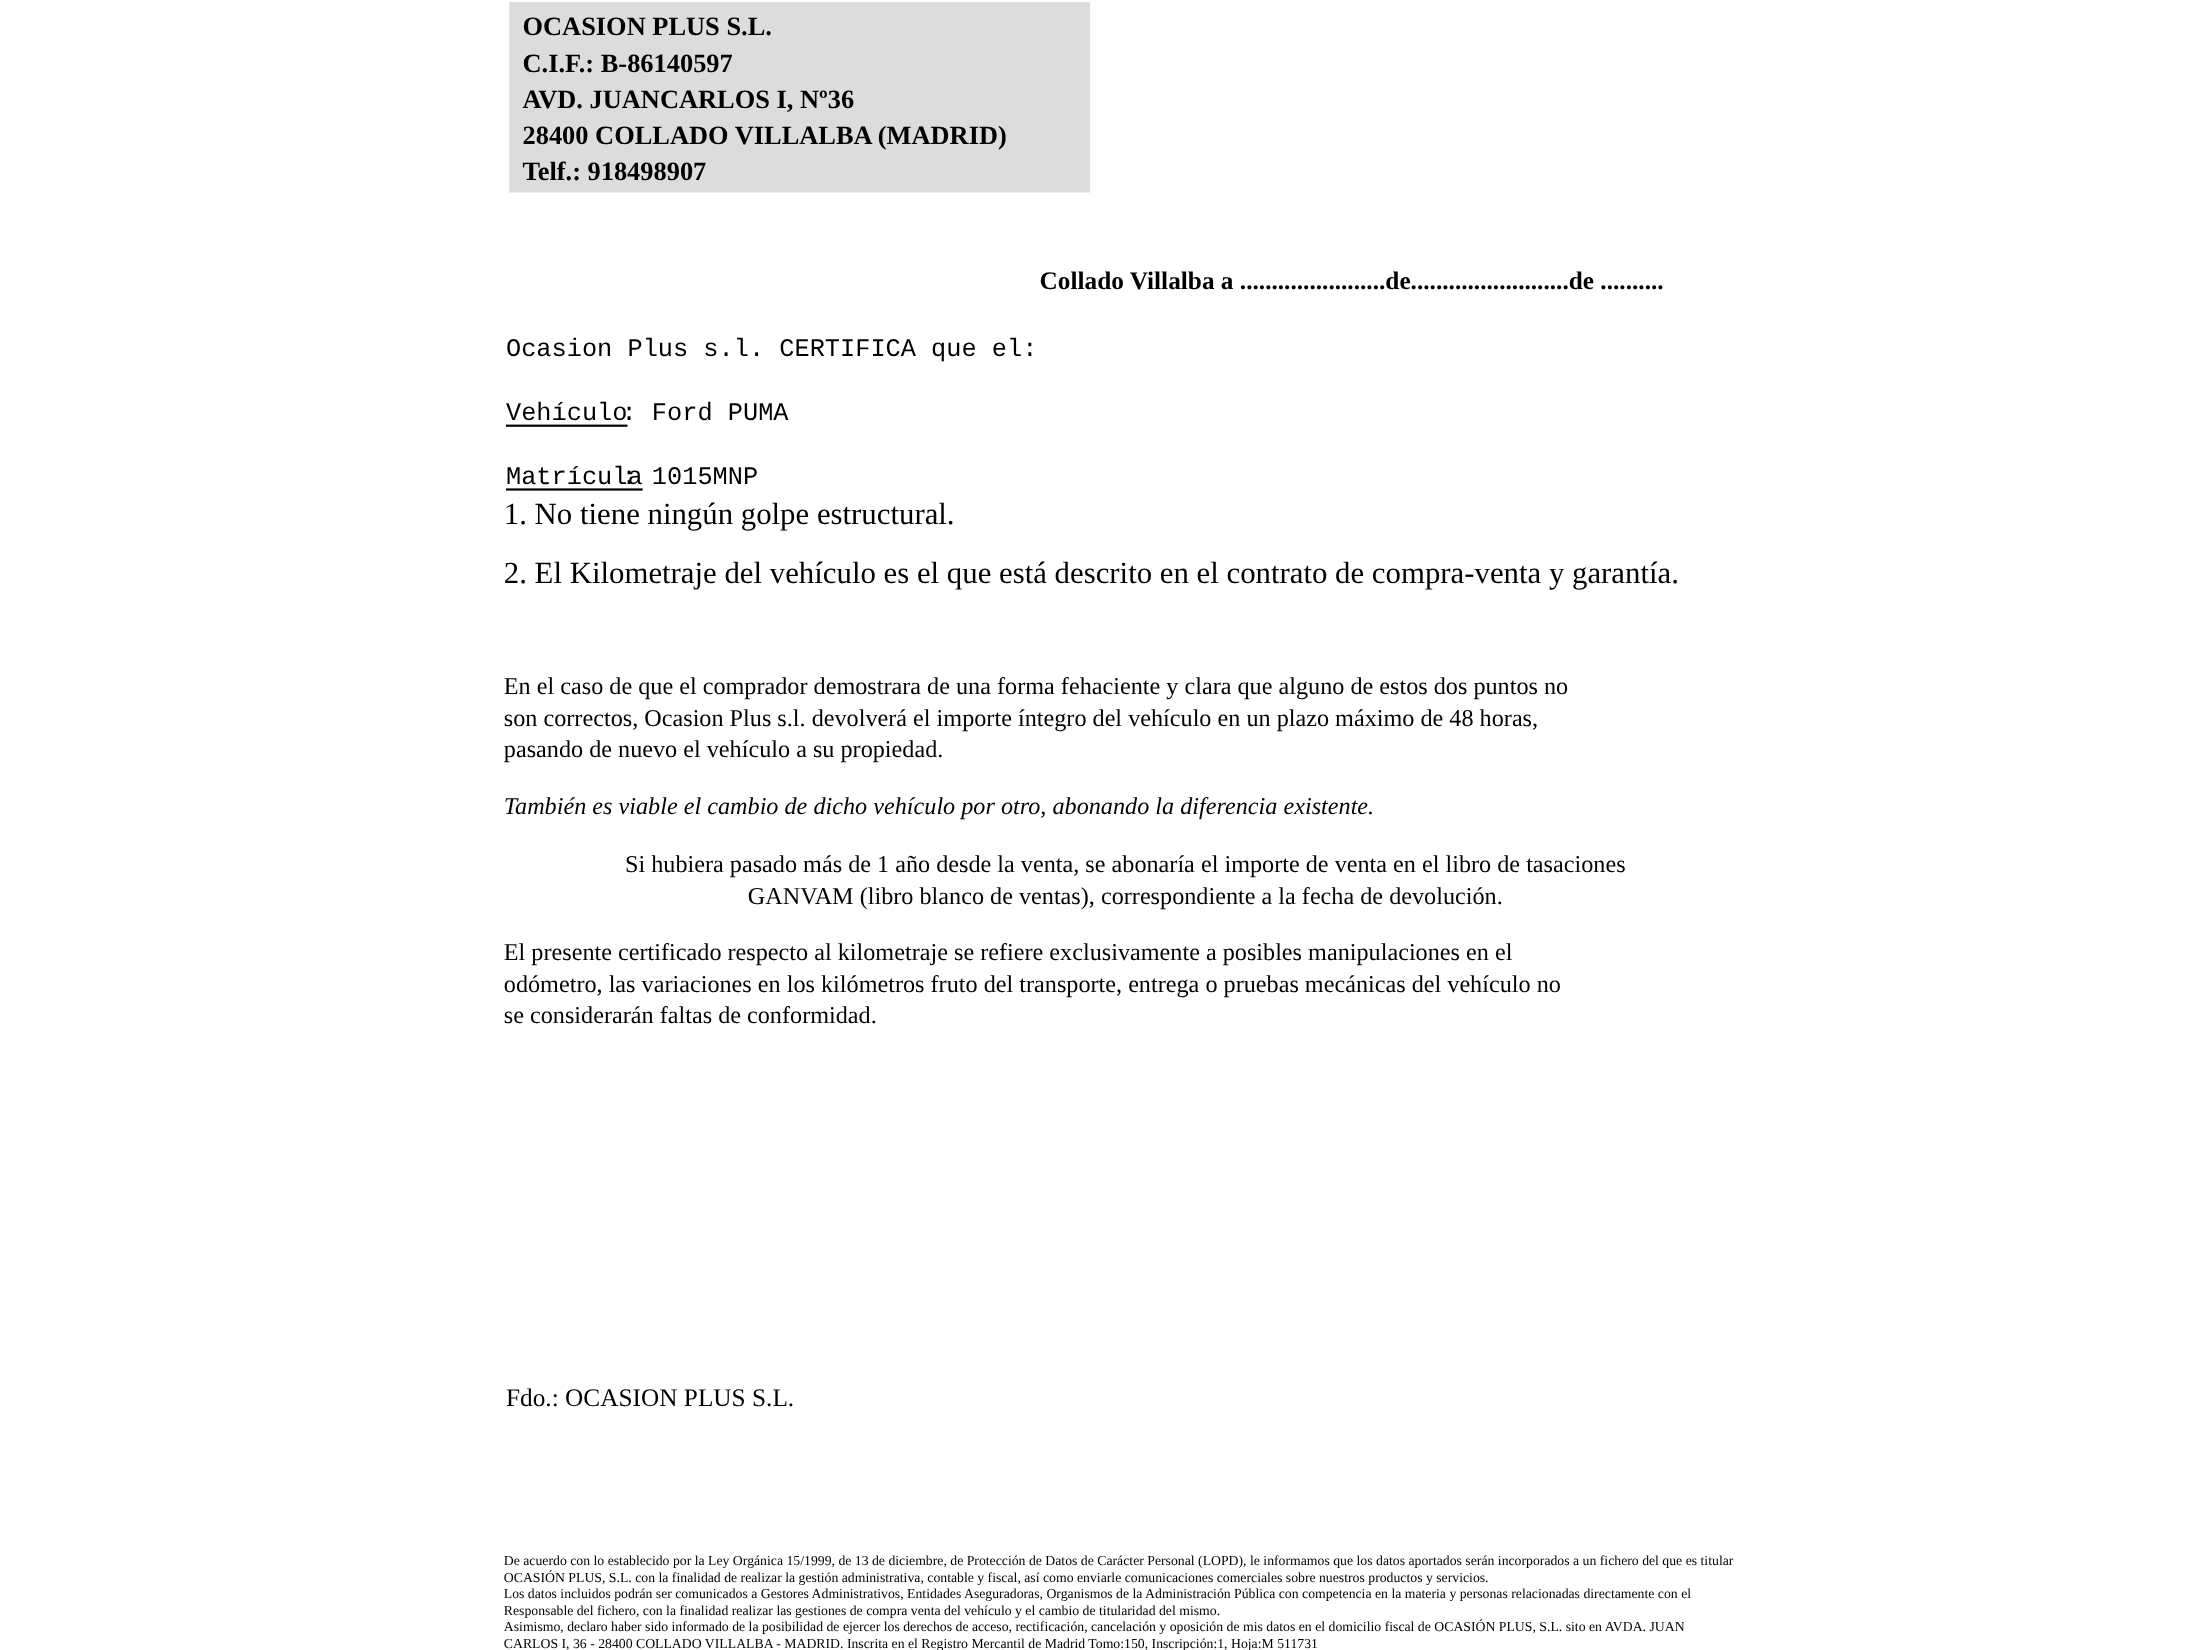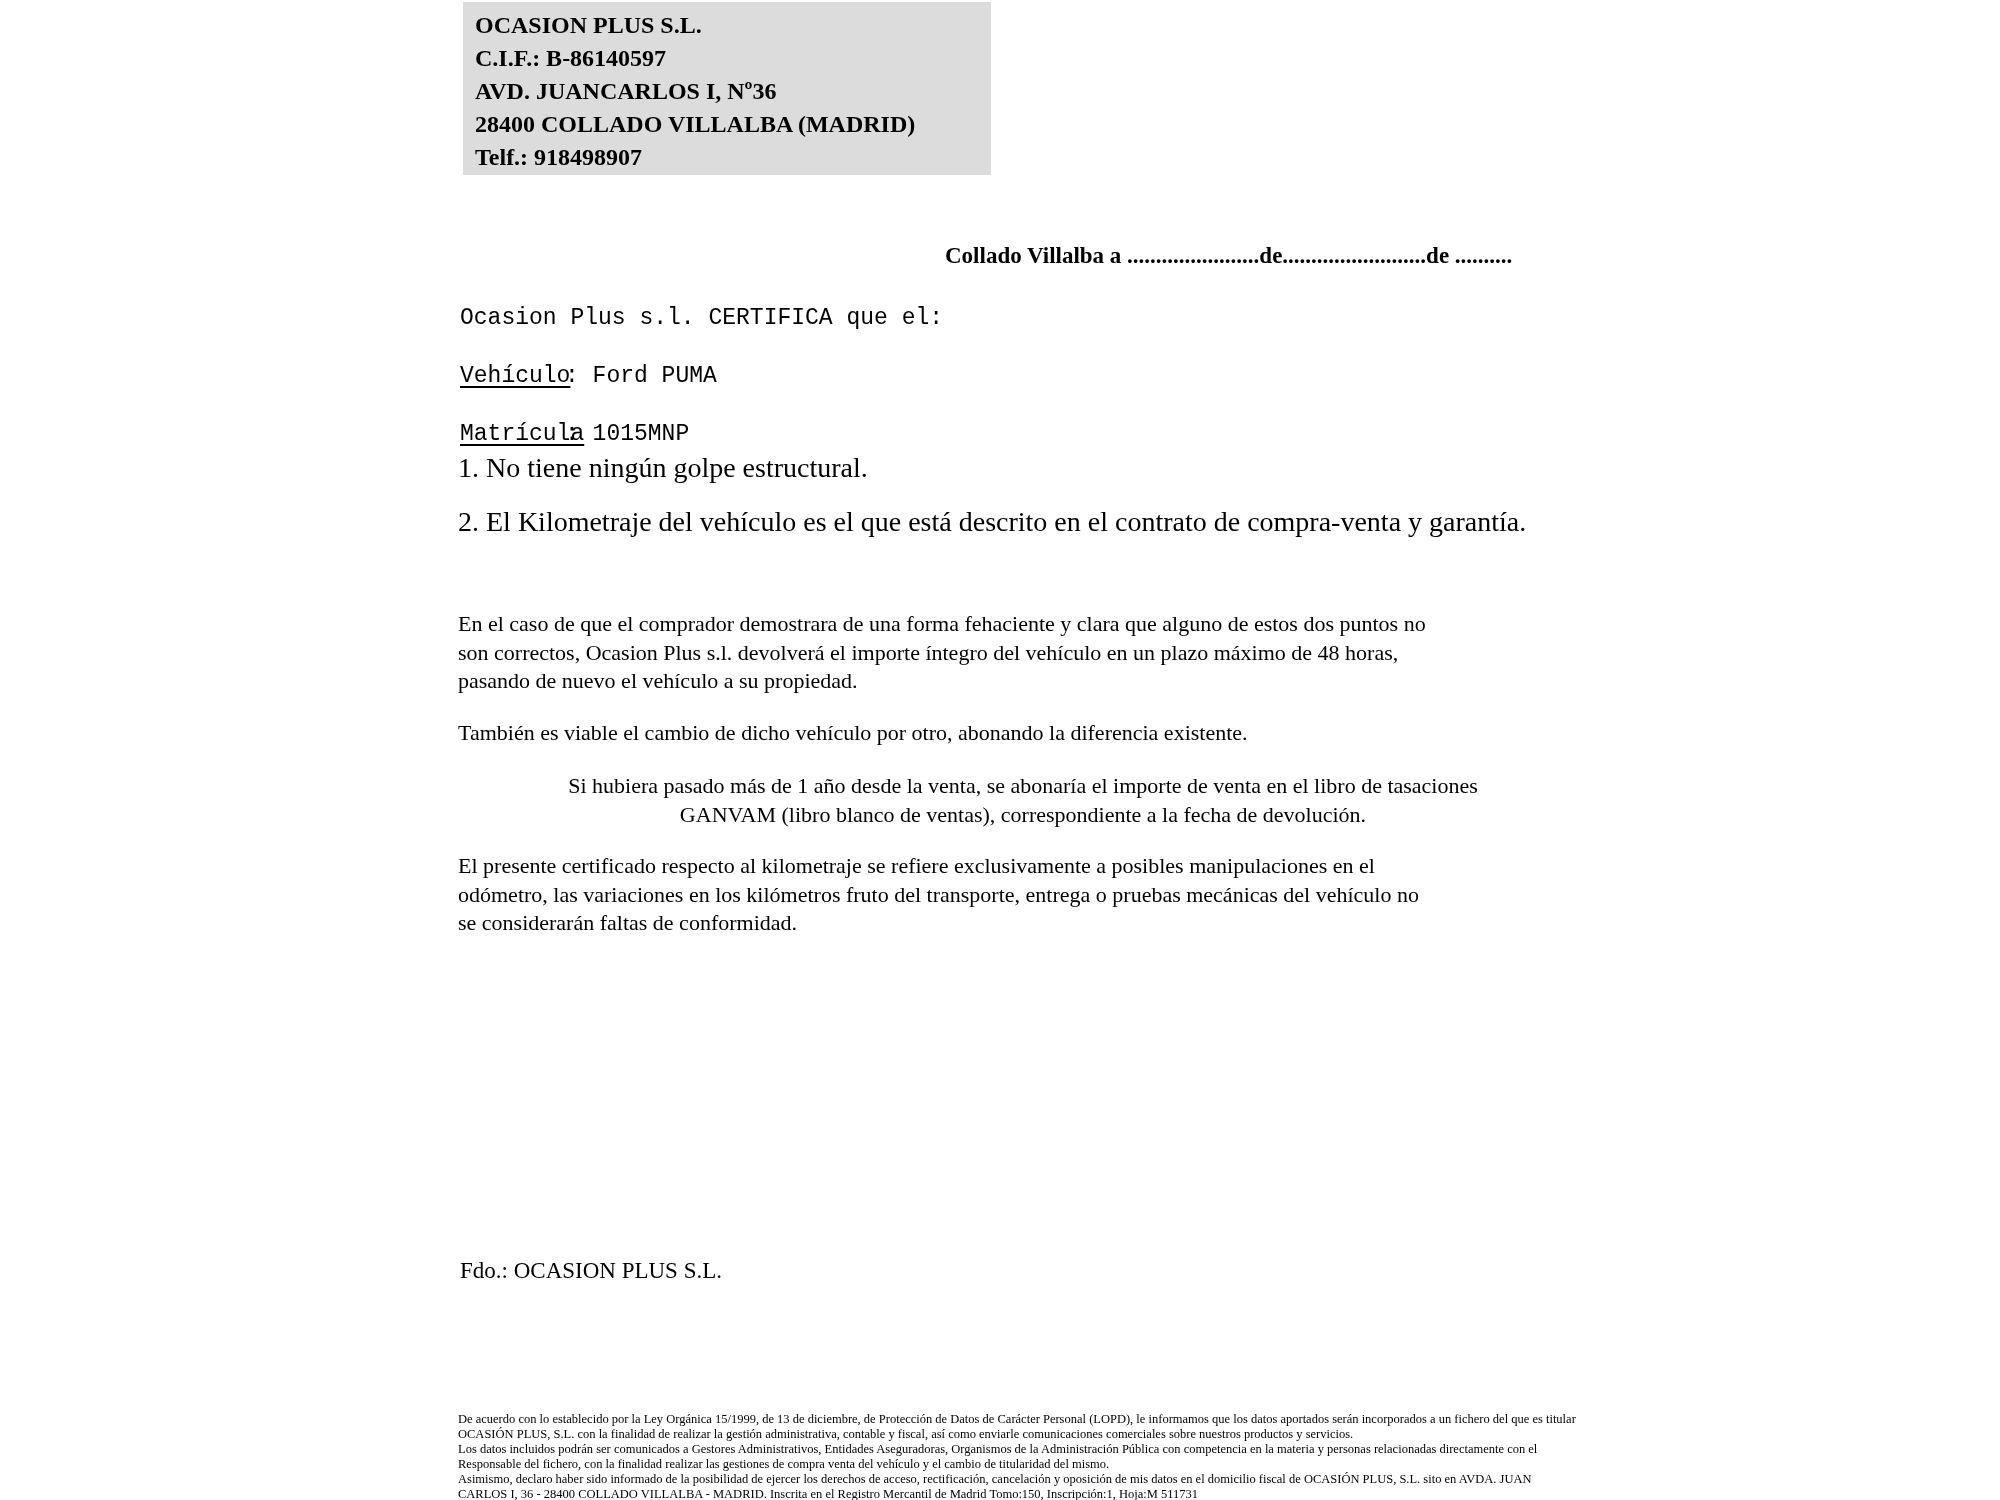--- a/index.html
+++ b/index.html
@@ -58,21 +58,21 @@
 
   
   .para {
     left: 458px;
     width: 1130px;
     font-size: 22px;
     line-height: 28.5px;
     white-space: pre-line;
   }
   .para-refund   { top: 610px; }
-  .para-exchange { top: 719px; }
+  .para-exchange { top: 719px; font-style: italic; }
   .para-ganvam   { top: 772px; text-align: center; }
   .para-odometer { top: 852px; }
 
   
   .signature { left: 460px; top: 1258px; font-size: 23px; white-space: nowrap; }
 
   
   .legal-footer {
     left: 458px; top: 1412px;
     width: 1520px;

